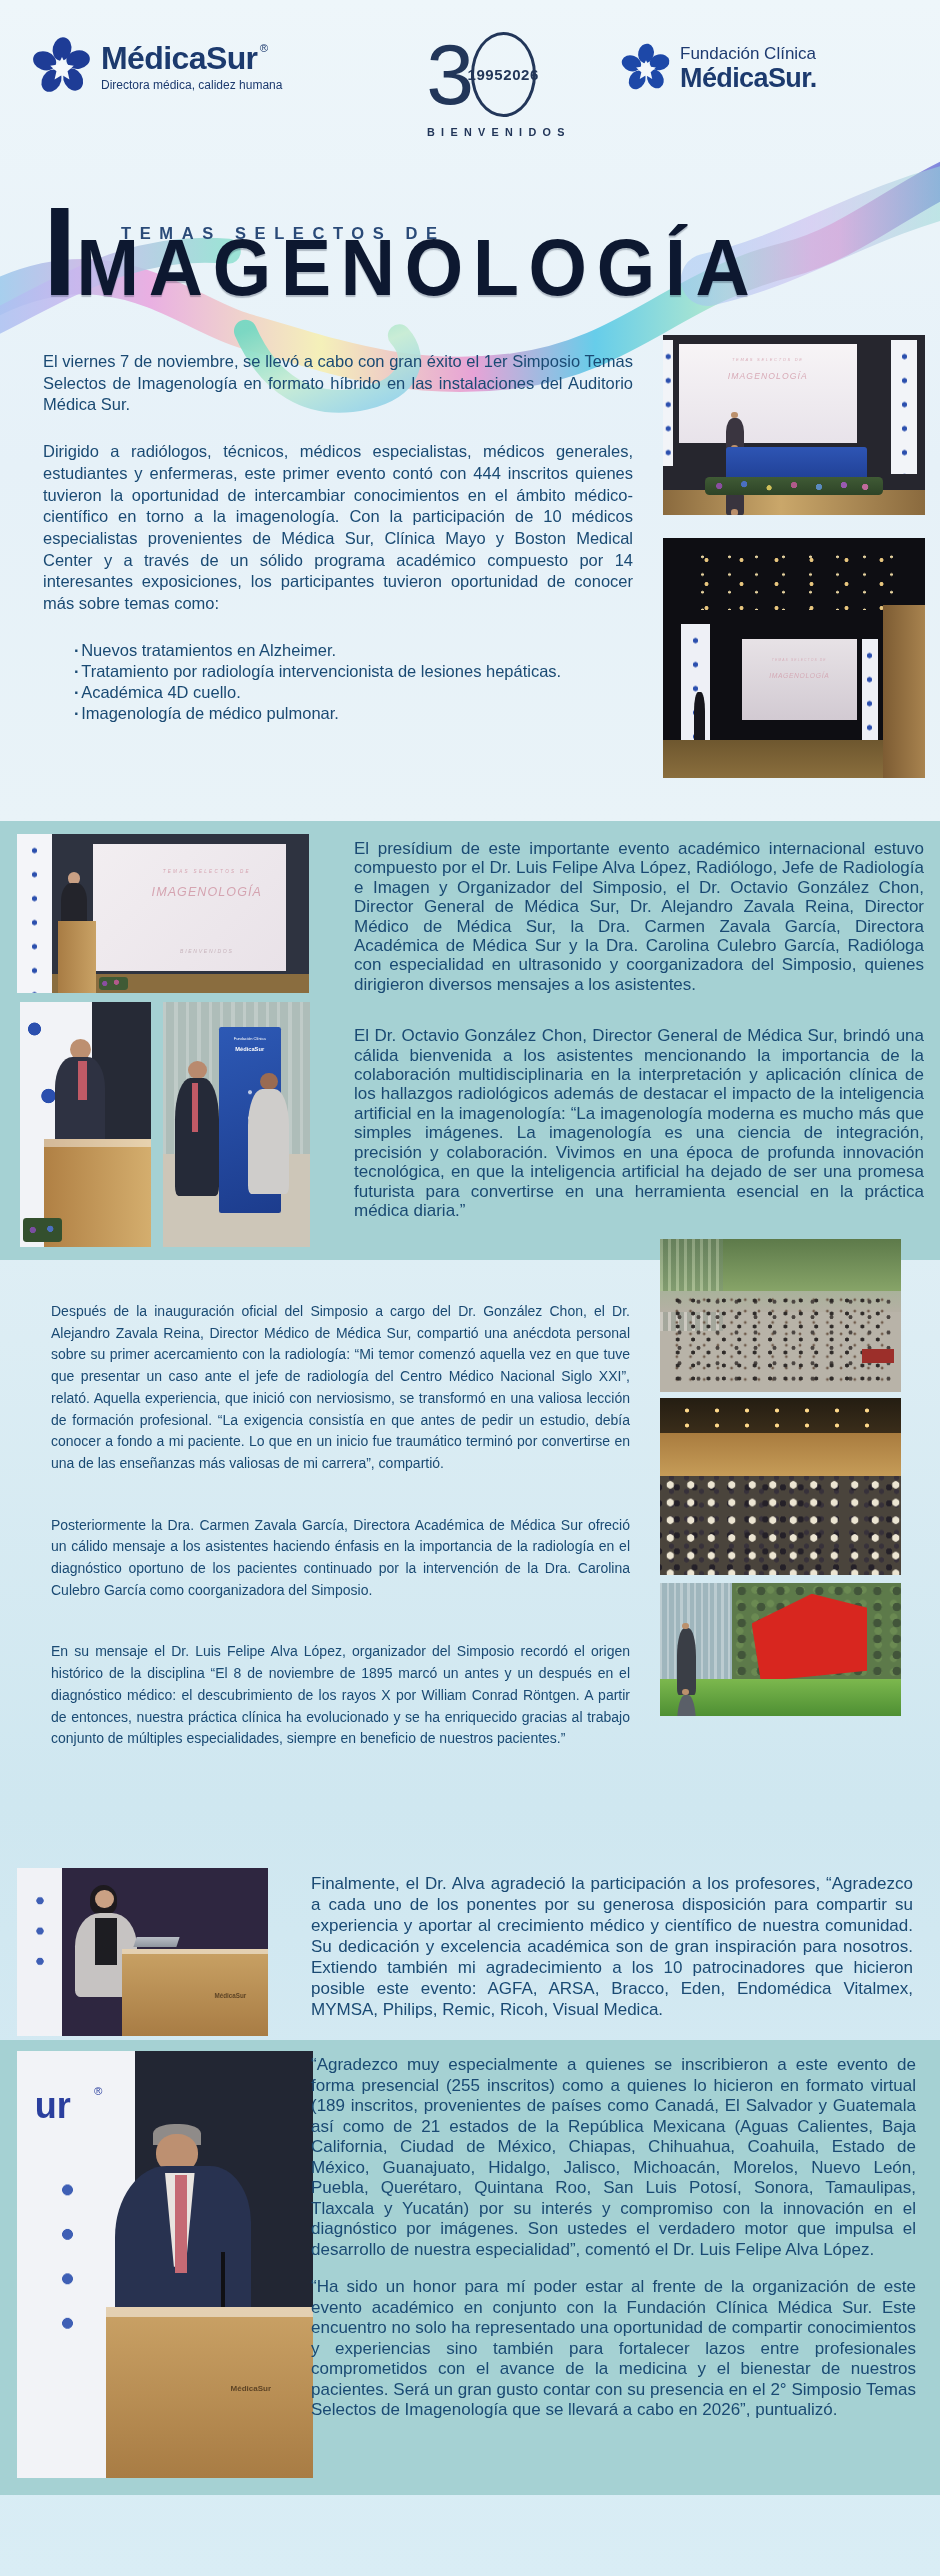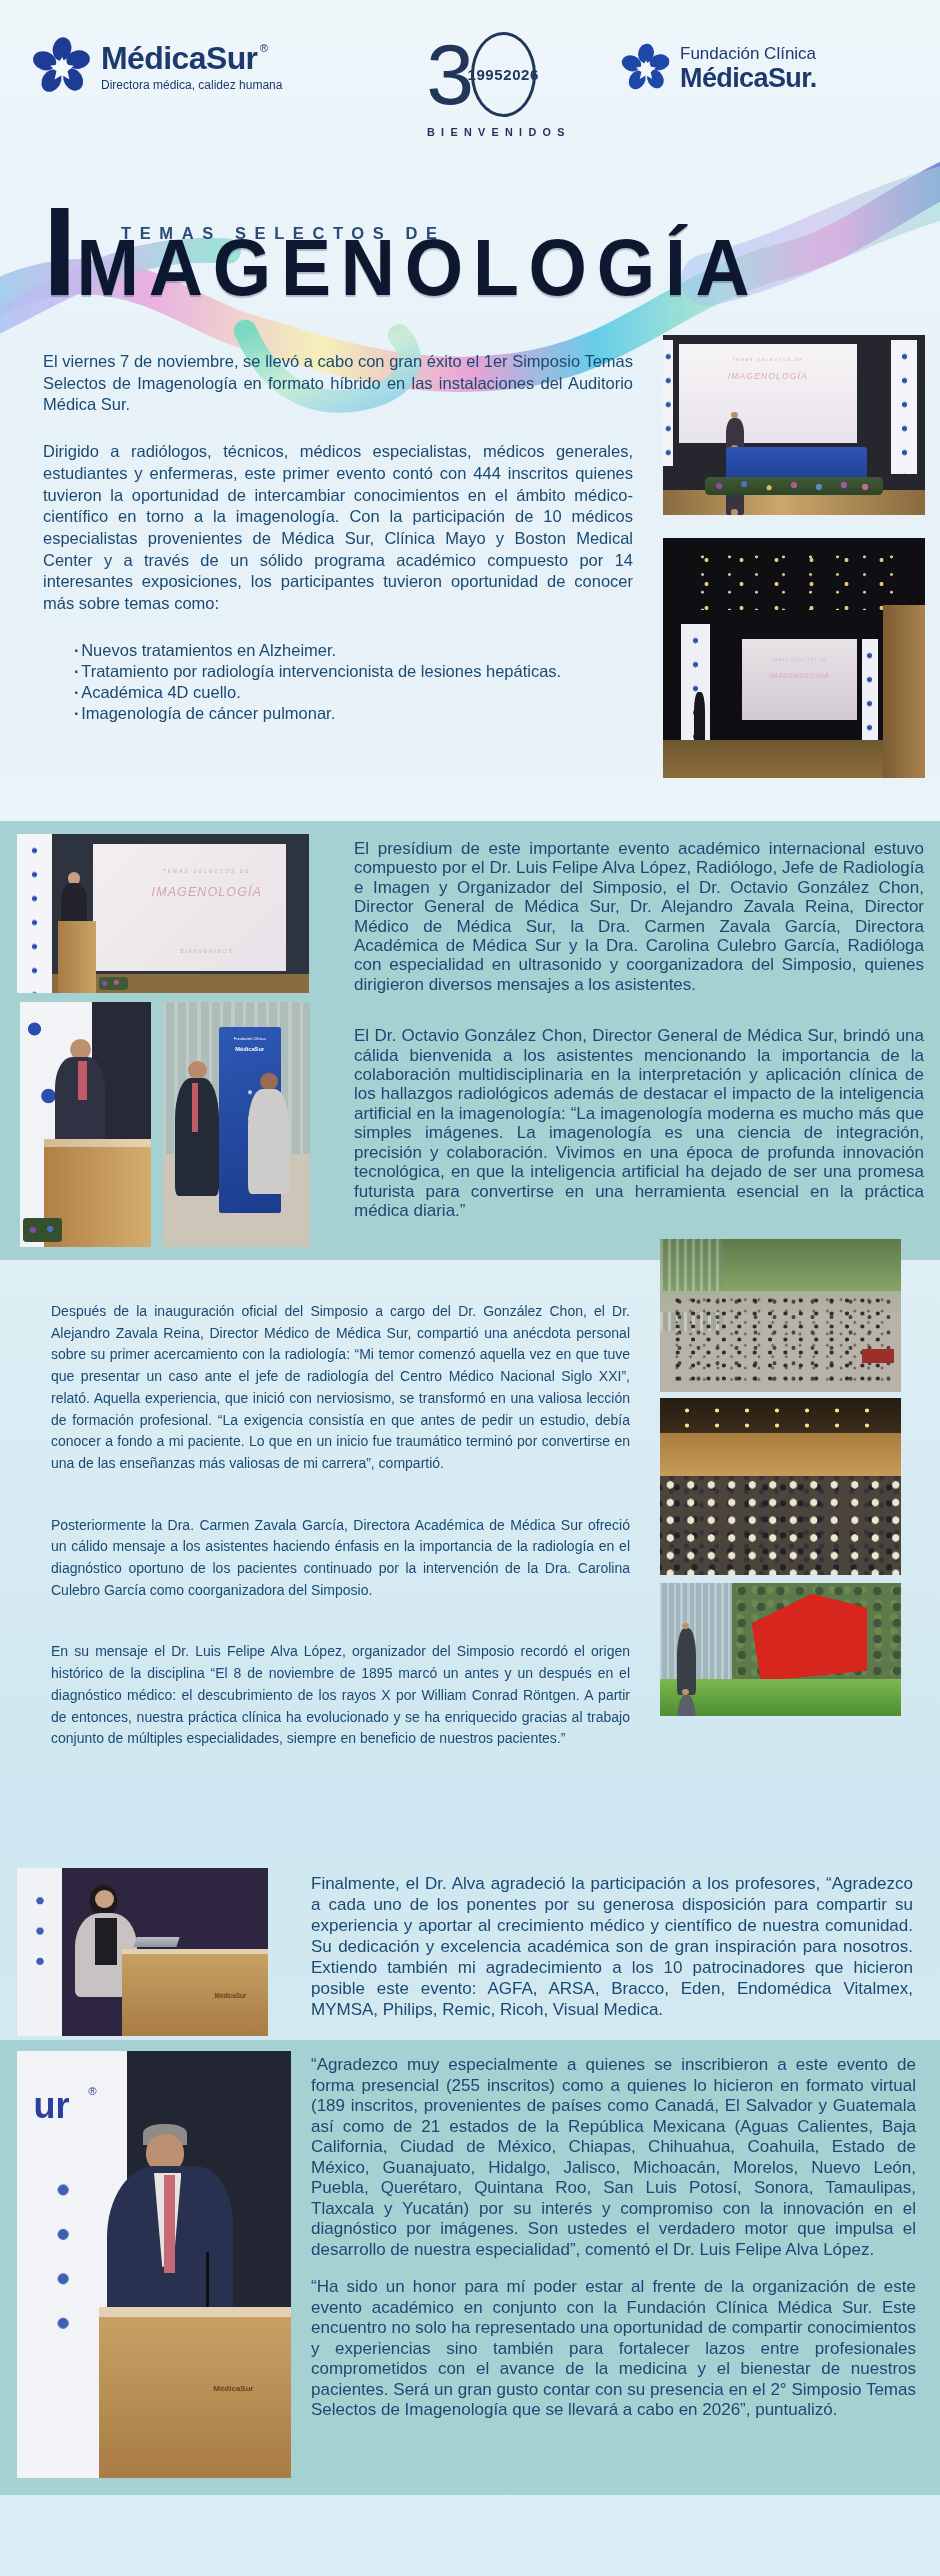--- a/index.html
+++ b/index.html
@@ -139,21 +139,21 @@
     <span class="tr">MAGENOLOGÍA</span>
   </div>
 
   <div class="abs tx s1" style="left:43px;top:351px;width:590px;">
     <p>El viernes 7 de noviembre, se llevó a cabo con gran éxito el 1er Simposio Temas Selectos de  Imagenología en formato híbrido en las instalaciones del Auditorio Médica Sur.</p>
     <p>Dirigido a radiólogos, técnicos, médicos especialistas, médicos generales, estudiantes y enfermeras, este primer evento contó con 444 inscritos quienes tuvieron la oportunidad de intercambiar conocimientos en el ámbito médico-científico en torno a la imagenología. Con la participación de 10 médicos especialistas provenientes de Médica Sur, Clínica Mayo y Boston Medical Center y a través de un sólido programa académico compuesto por 14 interesantes exposiciones, los participantes tuvieron oportunidad de conocer más sobre temas como:</p>
     <ul class="bullets">
       <li>Nuevos tratamientos en Alzheimer.</li>
       <li>Tratamiento por radiología intervencionista de lesiones hepáticas.</li>
       <li>Académica 4D cuello.</li>
-      <li>Imagenología de cáncer pulmonar.</li>
+      <li>Imagenología de médico pulmonar.</li>
     </ul>
   </div>
 
   <div class="ph" style="left:663px;top:335px;width:262px;height:180px;background:#26262e;">
     <i style="left:0;top:86%;width:100%;height:14%;background:linear-gradient(90deg,#8a6a3e,#caa76a 45%,#8a6a3e);"></i>
     <i style="left:6%;top:5%;width:68%;height:55%;background:linear-gradient(180deg,#f7f4f6,#e8e3ea);"></i>
     <i class="scrtxt" style="top:12%;left:6%;width:68%;font-size:4px;letter-spacing:1.7px;opacity:.7;">TEMAS SELECTOS DE</i>
     <i class="scrtxt" style="top:20%;left:6%;width:68%;font-size:8.6px;letter-spacing:1.1px;opacity:.75;">IMAGENOLOGÍA</i>
     <i class="dots-blue" style="left:87%;top:3%;width:10%;height:74%;background-color:#f2f4f8;"></i>
     <i class="dots-blue" style="left:0;top:3%;width:4%;height:70%;background-color:#f2f4f8;"></i>
@@ -269,21 +269,21 @@
     <i style="left:47%;top:41%;width:17%;height:6%;background:linear-gradient(#b9bec6,#8f959e);transform:skewX(-18deg);"></i>
     <i style="left:42%;top:48%;width:58%;height:52%;background:linear-gradient(180deg,#c9a265,#a87c44);"></i>
     <i style="left:42%;top:48%;width:58%;height:3%;background:rgba(255,255,255,.5);"></i>
     <u style="left:72%;top:74%;width:26%;text-align:center;color:#5f4526;font-size:6.3px;font-weight:bold;">MédicaSur</u>
   </div>
 
   <div class="abs tx s4" style="left:311px;top:1873px;width:602px;">
     <p style="margin:0;">Finalmente, el Dr. Alva agradeció la participación a los profesores, “Agradezco a cada uno de los ponentes por su generosa disposición para compartir su experiencia y aportar al crecimiento médico y científico de nuestra comunidad. Su dedicación y excelencia académica son de gran inspiración para nosotros. Extiendo también mi agradecimiento a los 10 patrocinadores que hicieron posible este evento: AGFA, ARSA, Bracco, Eden, Endomédica Vitalmex, MYMSA, Philips, Remic, Ricoh, Visual Medica.</p>
   </div>
 
-  <div class="ph" style="left:17px;top:2051px;width:274px;height:427px;background:linear-gradient(90deg,#f2f3f7 0 40%,#222633 40%);">
+  <div class="ph" style="left:17px;top:2051px;width:296px;height:427px;background:linear-gradient(90deg,#f2f3f7 0 40%,#222633 40%);">
     <u style="left:6%;top:8%;color:#2b3f9e;font-size:36px;font-weight:bold;">ur</u>
     <u style="left:26%;top:8%;color:#2b3f9e;font-size:11.4px;">®</u>
     <i style="left:6%;top:26%;width:22%;height:40%;opacity:.9;background-image:radial-gradient(circle,#2b4fae 5.1px,transparent 5.7px);background-size:100% 26%;background-position:50% 5.7px;background-repeat:repeat-y;"></i>
     <i style="left:46%;top:17%;width:16%;height:5%;background:#8f8b89;border-radius:45% 45% 0 0;"></i>
     <i style="left:47%;top:19.5%;width:14%;height:9%;background:#bd9071;border-radius:48%;"></i>
     <i style="left:33%;top:27%;width:46%;height:44%;background:#283250;border-radius:38% 30% 0 0;"></i>
     <i style="left:50%;top:28.5%;width:10%;height:22%;background:#e8e4e0;clip-path:polygon(0 0,100% 0,70% 100%,30% 100%);"></i>
     <i style="left:53.5%;top:29%;width:4%;height:23%;background:#c56a74;"></i>
     <i style="left:69%;top:47%;width:1.2%;height:14%;background:#101014;"></i>
     <i style="left:30%;top:60%;width:70%;height:40%;background:linear-gradient(180deg,#caa266,#a87c44);"></i>

